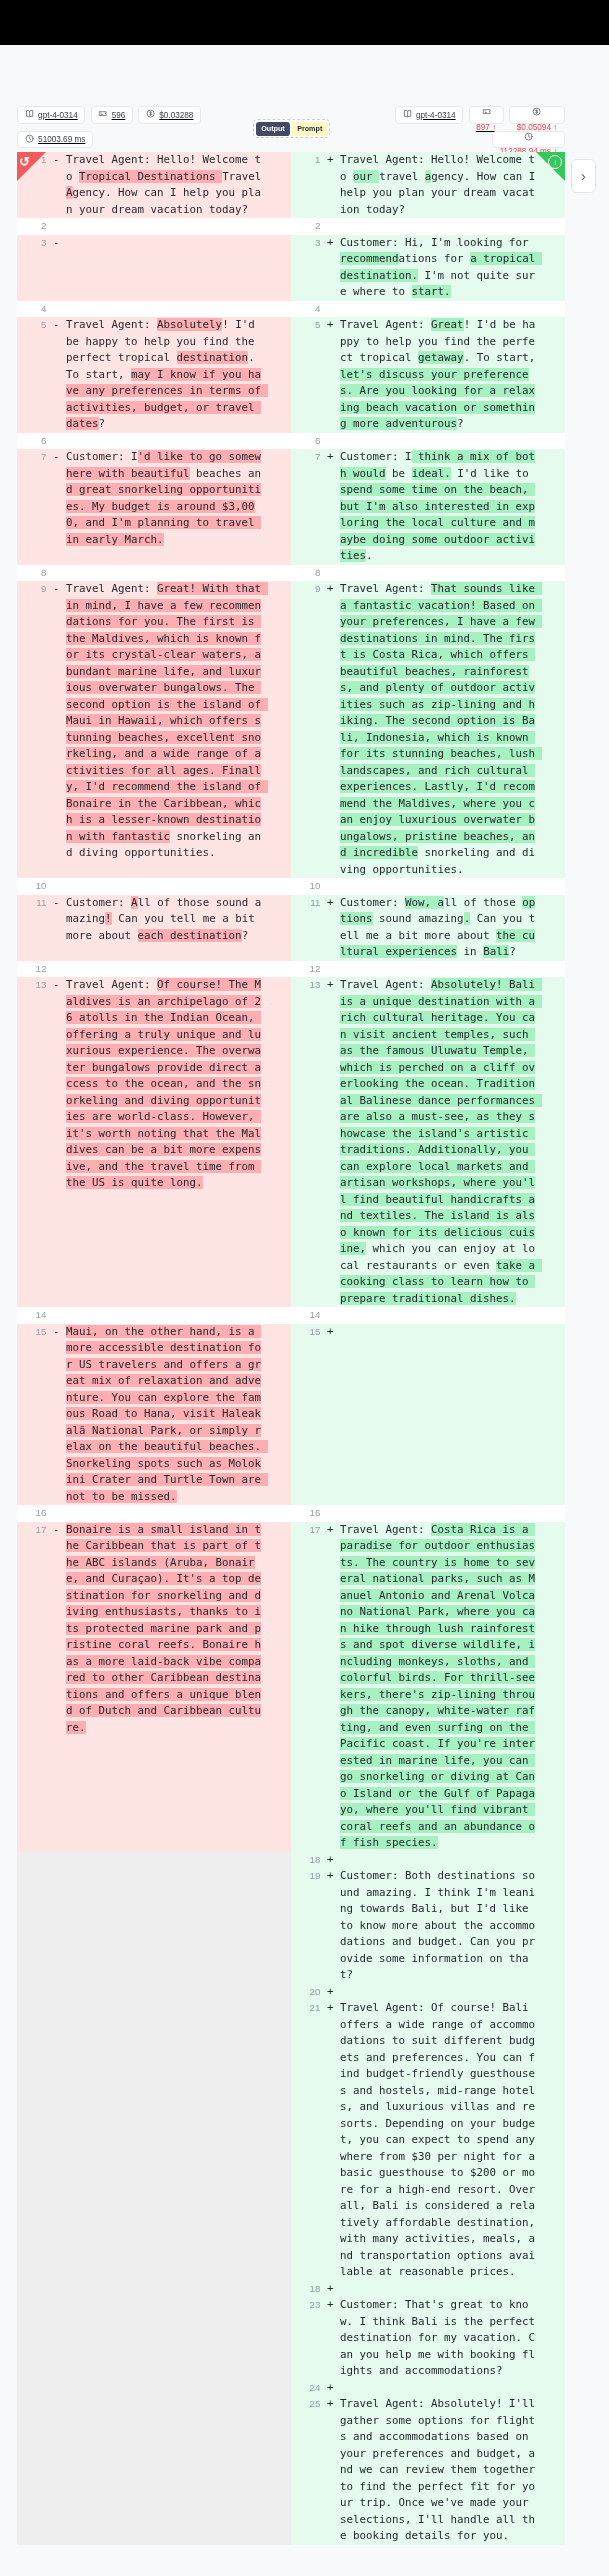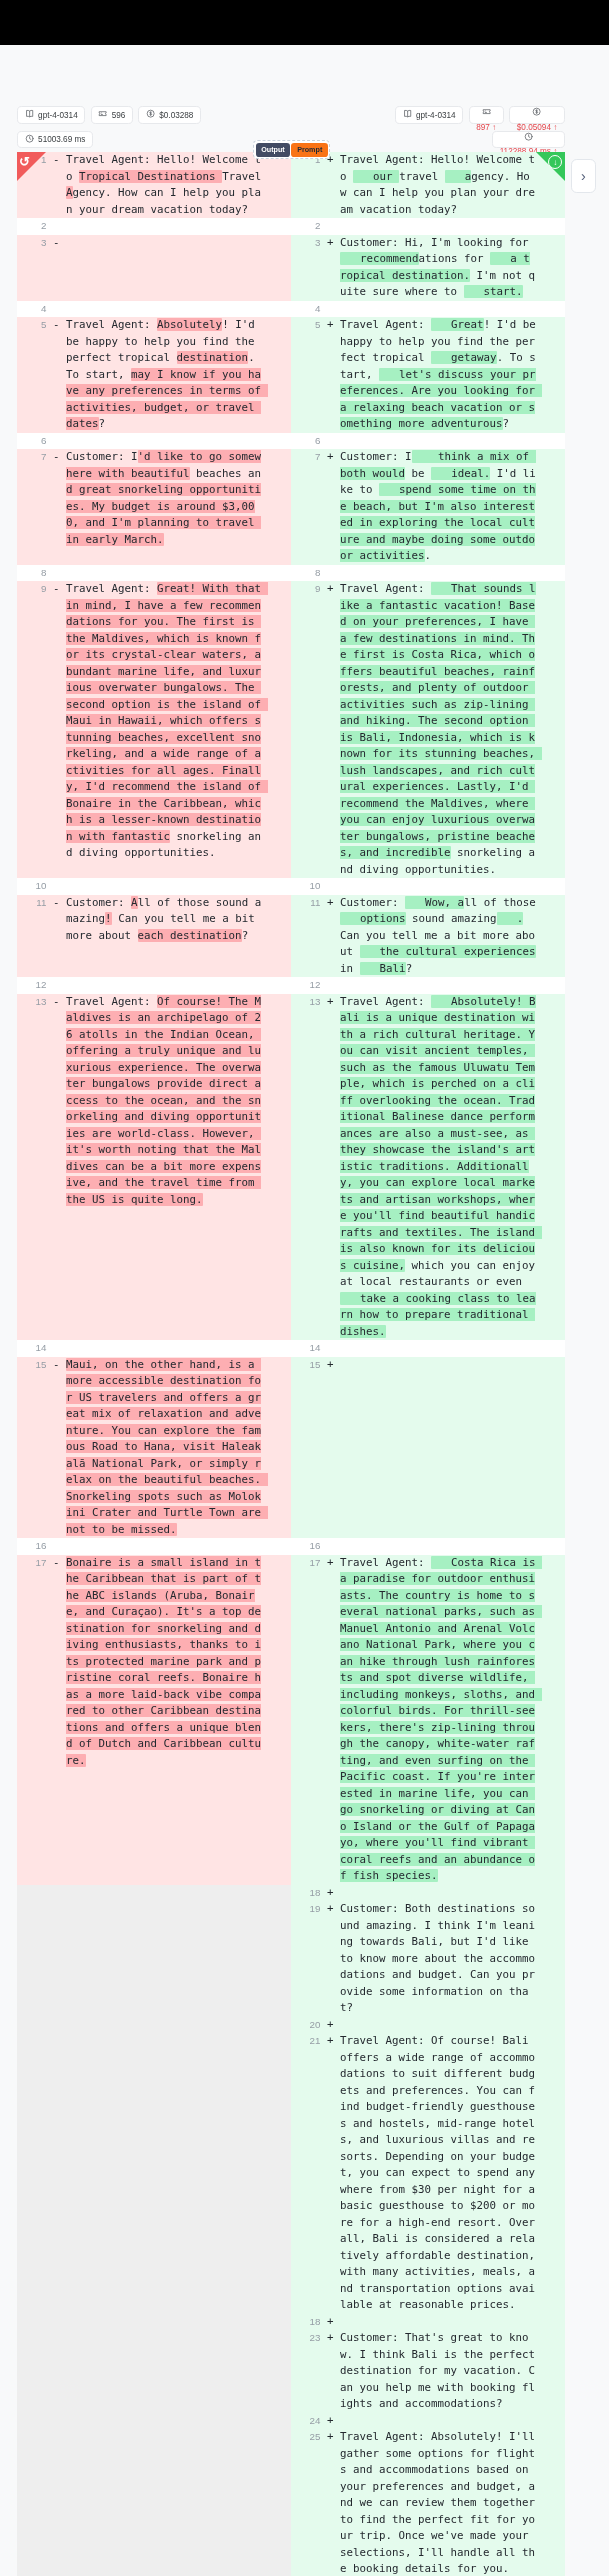--- a/index.html
+++ b/index.html
@@ -6,47 +6,47 @@
   body{
     width:610px; min-height:2905px; background:#f8f9fa;
     font-family:"Liberation Sans", sans-serif; position:relative;
   }
   .topbar{height:45px;background:#000;}
   
   .hdr{display:flex;justify-content:space-between;align-items:flex-start;
        margin:9.3px 45px 0 17px;padding-top:52px;}
   .stack{display:flex;flex-direction:column;gap:7.2px;}
   .stack.right{align-items:flex-end;}
-  .chiprow{display:flex;gap:5.2px;}
+  .chiprow{display:flex;gap:5.2px;text-decoration:underline;}
   .chip{display:inline-flex;align-items:center;gap:4.1px;background:#fff;
         border:0.8px solid #e7e9ec;border-radius:4.6px;height:17.5px;padding:0 6.7px;
         font-size:8.2px;color:#3c4043;box-sizing:border-box;}
   .chip svg{flex-shrink:0;}
   .chip.redval{color:#e5484d;flex-direction:column;}
   
-  .toggle{position:absolute;left:253px;top:140px;display:flex;gap:1px;background:#fff;
+  .toggle{position:absolute;left:253px;top:119px;display:flex;gap:1px;background:#fff;
           border:1px dashed #c9d2dc;border-radius:4.6px;padding:1.5px;z-index:5;}
   .tab{font-size:7.2px;font-weight:bold;padding:2.6px 5.7px;border-radius:3.1px;cursor:pointer;}
   .tab.active{background:#424b63;color:#fff;}
-  .tab.inactive{background:#f97316;color:#1f2937;text-align:center;}
+  .tab.inactive{background:#fef9c3;color:#1f2937;text-align:center;}
   
   .diff{position:relative;margin:3.6px 45px 0 16.5px;}
   .pair{display:flex;}
   .c{width:274px;display:flex;align-items:flex-start;min-height:16.5px;box-sizing:border-box;}
   .num{width:30px;flex-shrink:0;text-align:right;color:#959da5;font-size:9.8px;line-height:16.5px;}
   .sign{width:19.6px;flex-shrink:0;text-align:center;font-family:"DejaVu Sans Mono",monospace;
         font-size:10.8px;line-height:16.5px;color:#24292f;}
   .txt{width:calc(30ch + 1px);font-family:"DejaVu Sans Mono",monospace;font-size:10.8px;
        line-height:16.5px;color:#24292f;white-space:pre-wrap;word-break:break-all;}
   .c.del{background:#ffe4e4;}
   .c.add{background:#e4fbed;}
   .c.blank{background:#ffffff;}
   .c.filler{background:#eeeeee;}
   .hl-del{background:#fdaeb2;border-radius:1px;}
-  .hl-add{background:#a6f0c2;border-radius:1px;padding-left:20px;}
+  .hl-add{background:#a6f0c2;border-radius:1px;}
   
   .corner-left{position:absolute;top:0;left:0;width:0;height:0;z-index:4;
     border-top:29px solid #f15b5b;border-right:29px solid transparent;cursor:pointer;}
   .corner-left .ic{position:absolute;top:-27px;left:2.6px;color:#fff;font-size:13px;font-weight:bold;}
   .corner-right{position:absolute;top:0;right:0;width:0;height:0;z-index:4;
     border-top:29px solid #35c75a;border-left:29px solid transparent;cursor:pointer;}
   .corner-right .circ{position:absolute;top:-26px;right:2.6px;width:12.4px;height:12.4px;
     border:1px solid #fff;border-radius:50%;color:#fff;font-size:8.2px;font-weight:bold;
     display:flex;align-items:center;justify-content:center;}
   

